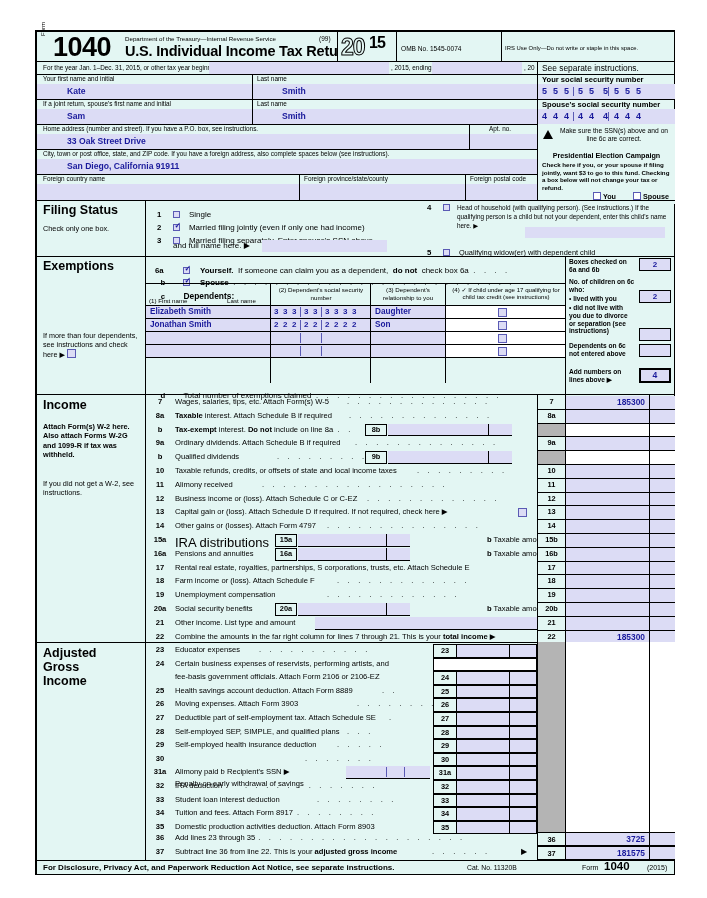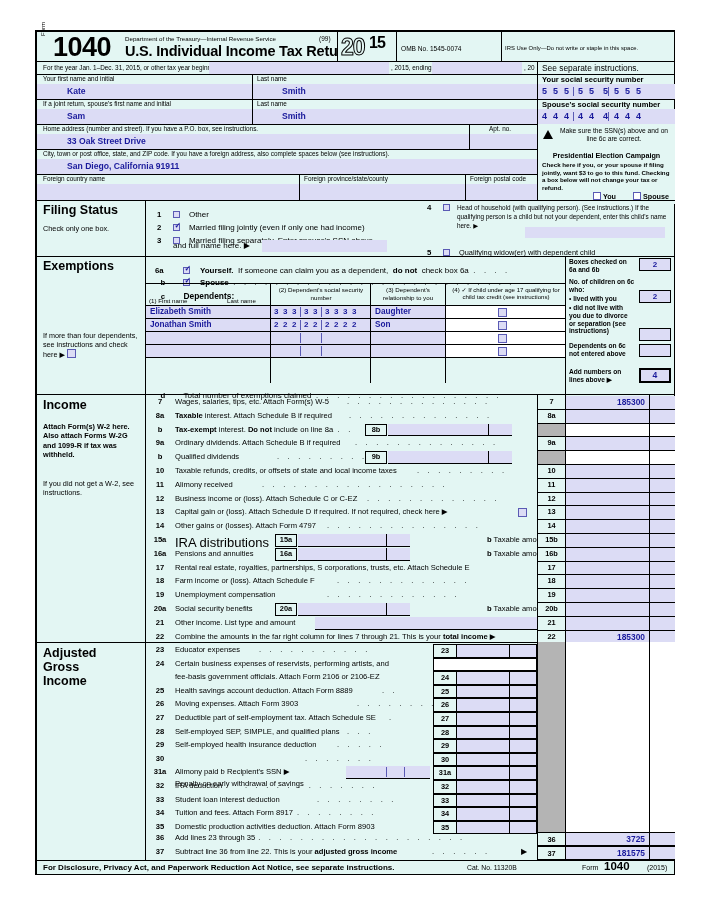--- a/index.html
+++ b/index.html
@@ -240,21 +240,21 @@
   </div>
 
   <div class="row" style="top:168px;height:56px;">
     <div class="secttl" style="left:6px;top:3px;">Filing Status</div>
     <div class="sectnote" style="left:6px;top:24px;width:95px;">Check only one box.</div>
     <div class="vl" style="left:108px;top:0;height:56px;"></div>
 
     <div style="position:absolute;left:120px;top:3px;">
       <span style="font-size:7.8px;font-weight:bold;display:inline-block;width:12px;">1</span>
       <span class="cb"></span>
-      <span style="font-size:8px;margin-left:4px;">Other</span>
+      <span style="font-size:8px;margin-left:4px;">Single</span>
     </div>
 
     <div style="position:absolute;left:120px;top:16px;">
       <span style="font-size:7.8px;font-weight:bold;display:inline-block;width:12px;">2</span>
       <span class="cb chk"></span>
       <span style="font-size:8px;margin-left:4px;">Married filing jointly (even if only one had income)</span>
     </div>
 
     <div style="position:absolute;left:120px;top:29px;">
       <span style="font-size:7.8px;font-weight:bold;display:inline-block;width:12px;">3</span>

